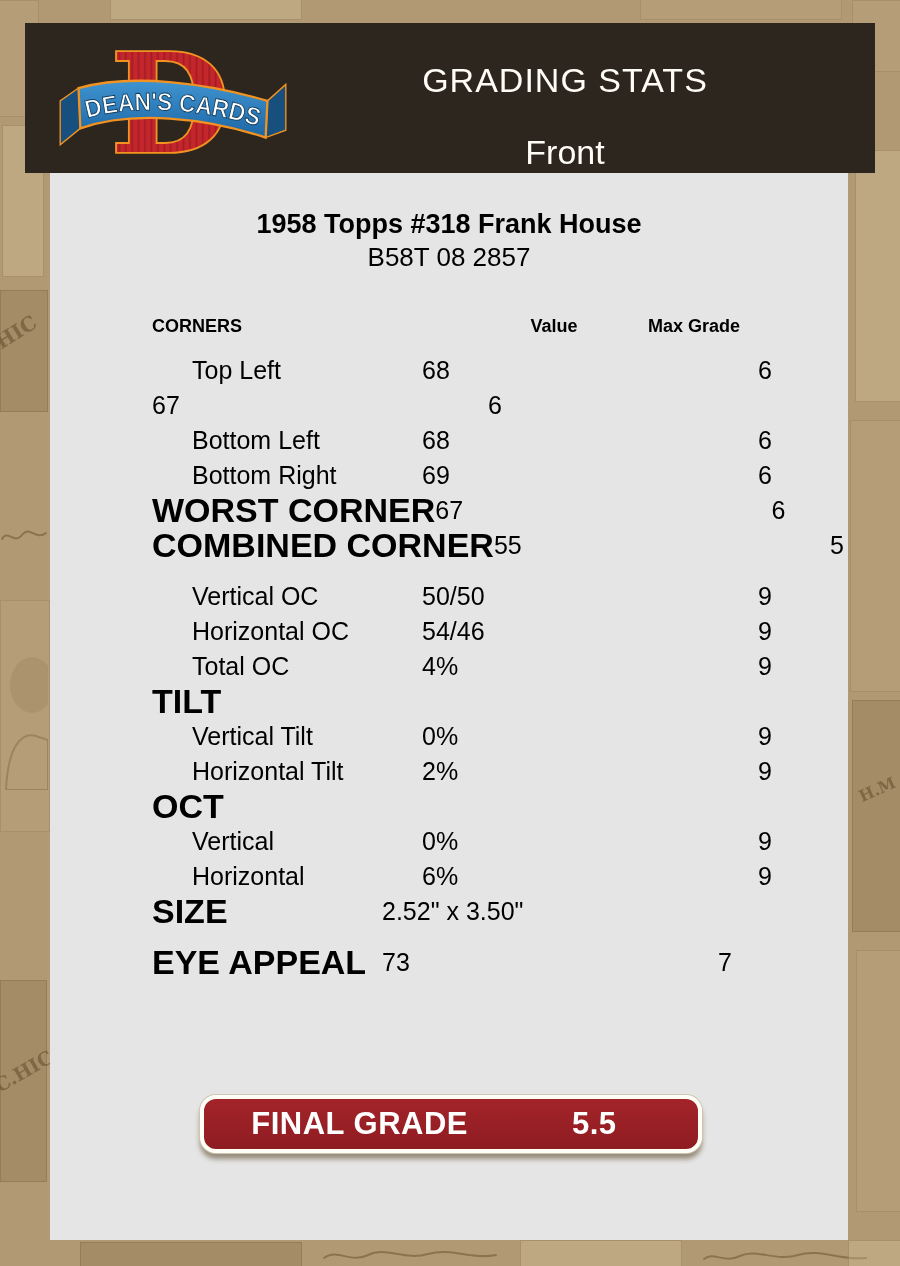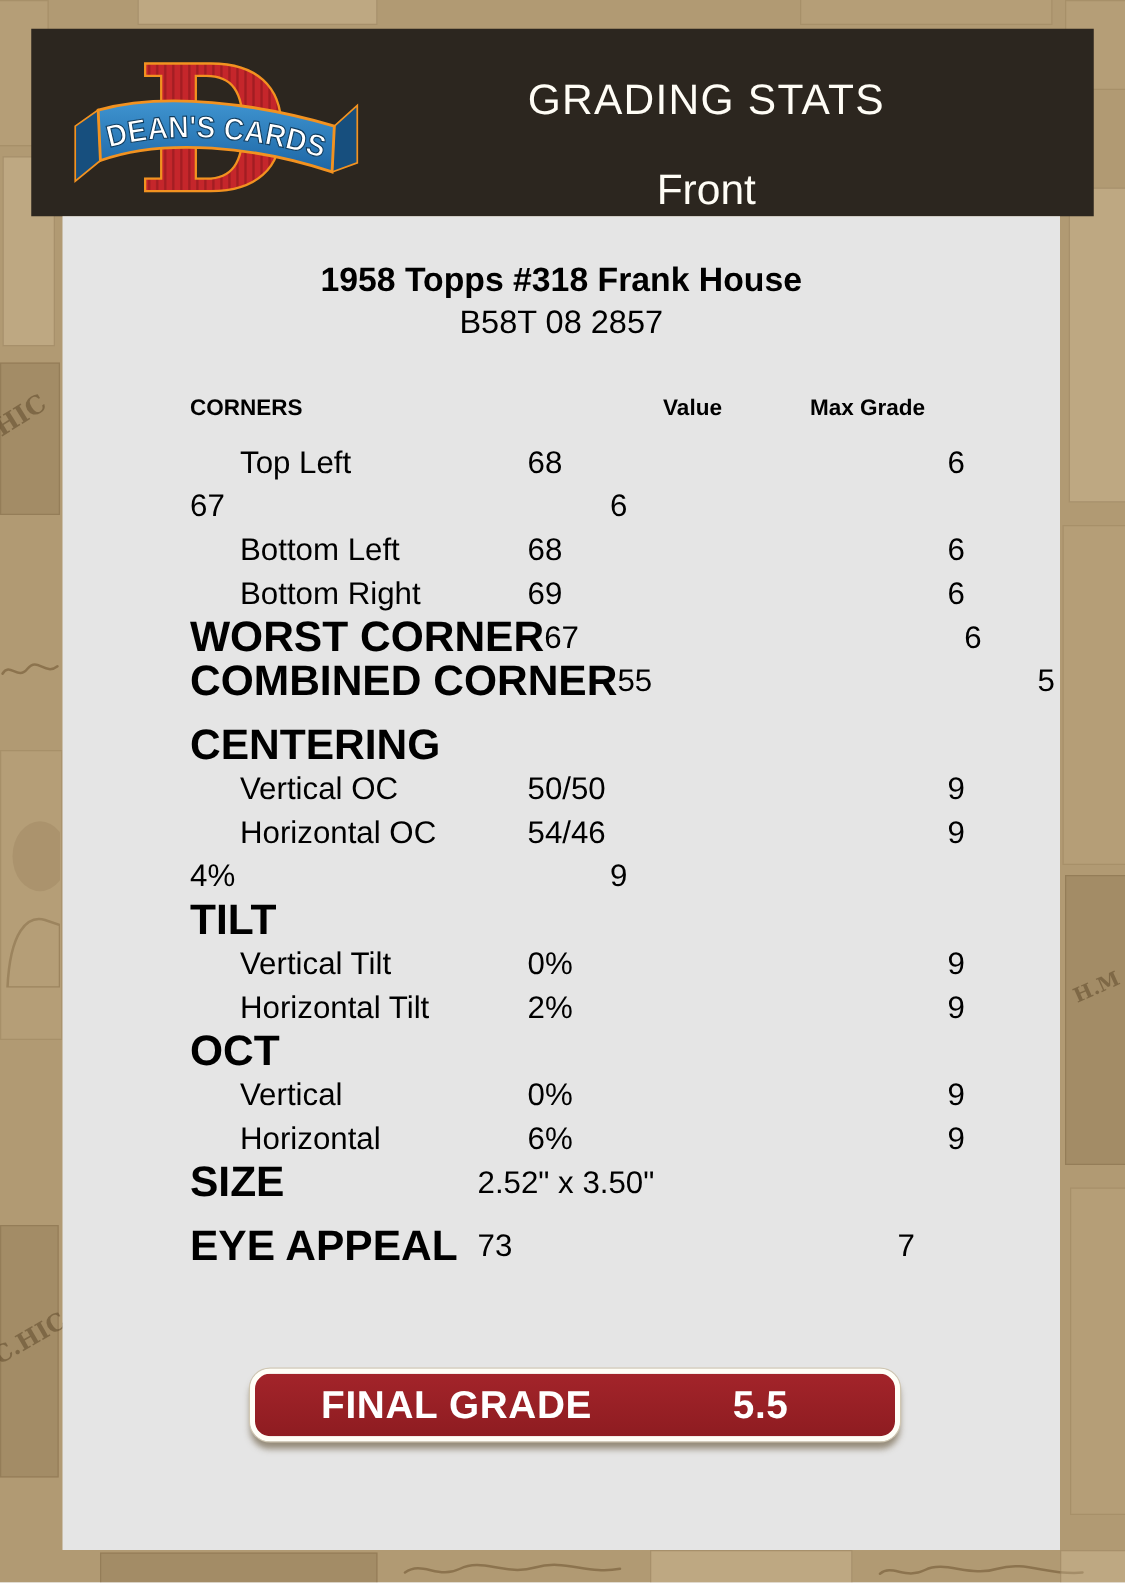--- a/index.html
+++ b/index.html
@@ -49,21 +49,20 @@
   .c-label.indent{padding-left:40px;}
   .c-label.bold{font-weight:bold; font-size:34px;}
   .c-value{flex:0 0 190px; text-align:left; white-space:nowrap;}
   .c-max{flex:0 0 306px; text-align:center; white-space:nowrap;}
   
   .final-grade{
     position:absolute; left:150px; top:922px; width:494px; height:50px;
     background:linear-gradient(#a3242a,#8e1c21);
     border:4px solid #fffef7; border-radius:16px;
     box-shadow:0 0 0 1px #cfc6b2, 0 6px 5px rgba(130,118,96,.8);
-    padding-left:18px;
   }
   .fg-label,.fg-value{
     position:absolute; top:0; height:50px; line-height:50px;
     transform:translateX(-50%); color:#fff; font-weight:bold; font-size:31px;
     letter-spacing:.5px; white-space:nowrap;
   }
   .fg-label{left:31.5%;}
   .fg-value{left:79%;}
 </style>
 </head>
@@ -167,35 +166,31 @@
             <span class="c-max">6</span>
           </div>
           <div class="trow">
             <span class="c-label bold">COMBINED CORNER</span>
             <span class="c-value">55</span>
             <span class="c-max">5</span>
           </div>
         </div>
         <div class="tsection gap">
           <div class="trow">
-            <span class="c-label bold">CENTERING</span>
-            <span class="c-value"></span>
-            <span class="c-max"></span>
-          </div>
-          <div class="trow">
             <span class="c-label indent">Vertical OC</span>
             <span class="c-value">50/50</span>
             <span class="c-max">9</span>
           </div>
           <div class="trow">
             <span class="c-label indent">Horizontal OC</span>
             <span class="c-value">54/46</span>
             <span class="c-max">9</span>
           </div>
           <div class="trow">
+            <span class="c-label indent">Total OC</span>
             <span class="c-value">4%</span>
             <span class="c-max">9</span>
           </div>
           <div class="trow">
             <span class="c-label bold">TILT</span>
             <span class="c-value"></span>
             <span class="c-max"></span>
           </div>
           <div class="trow">
             <span class="c-label indent">Vertical Tilt</span>

